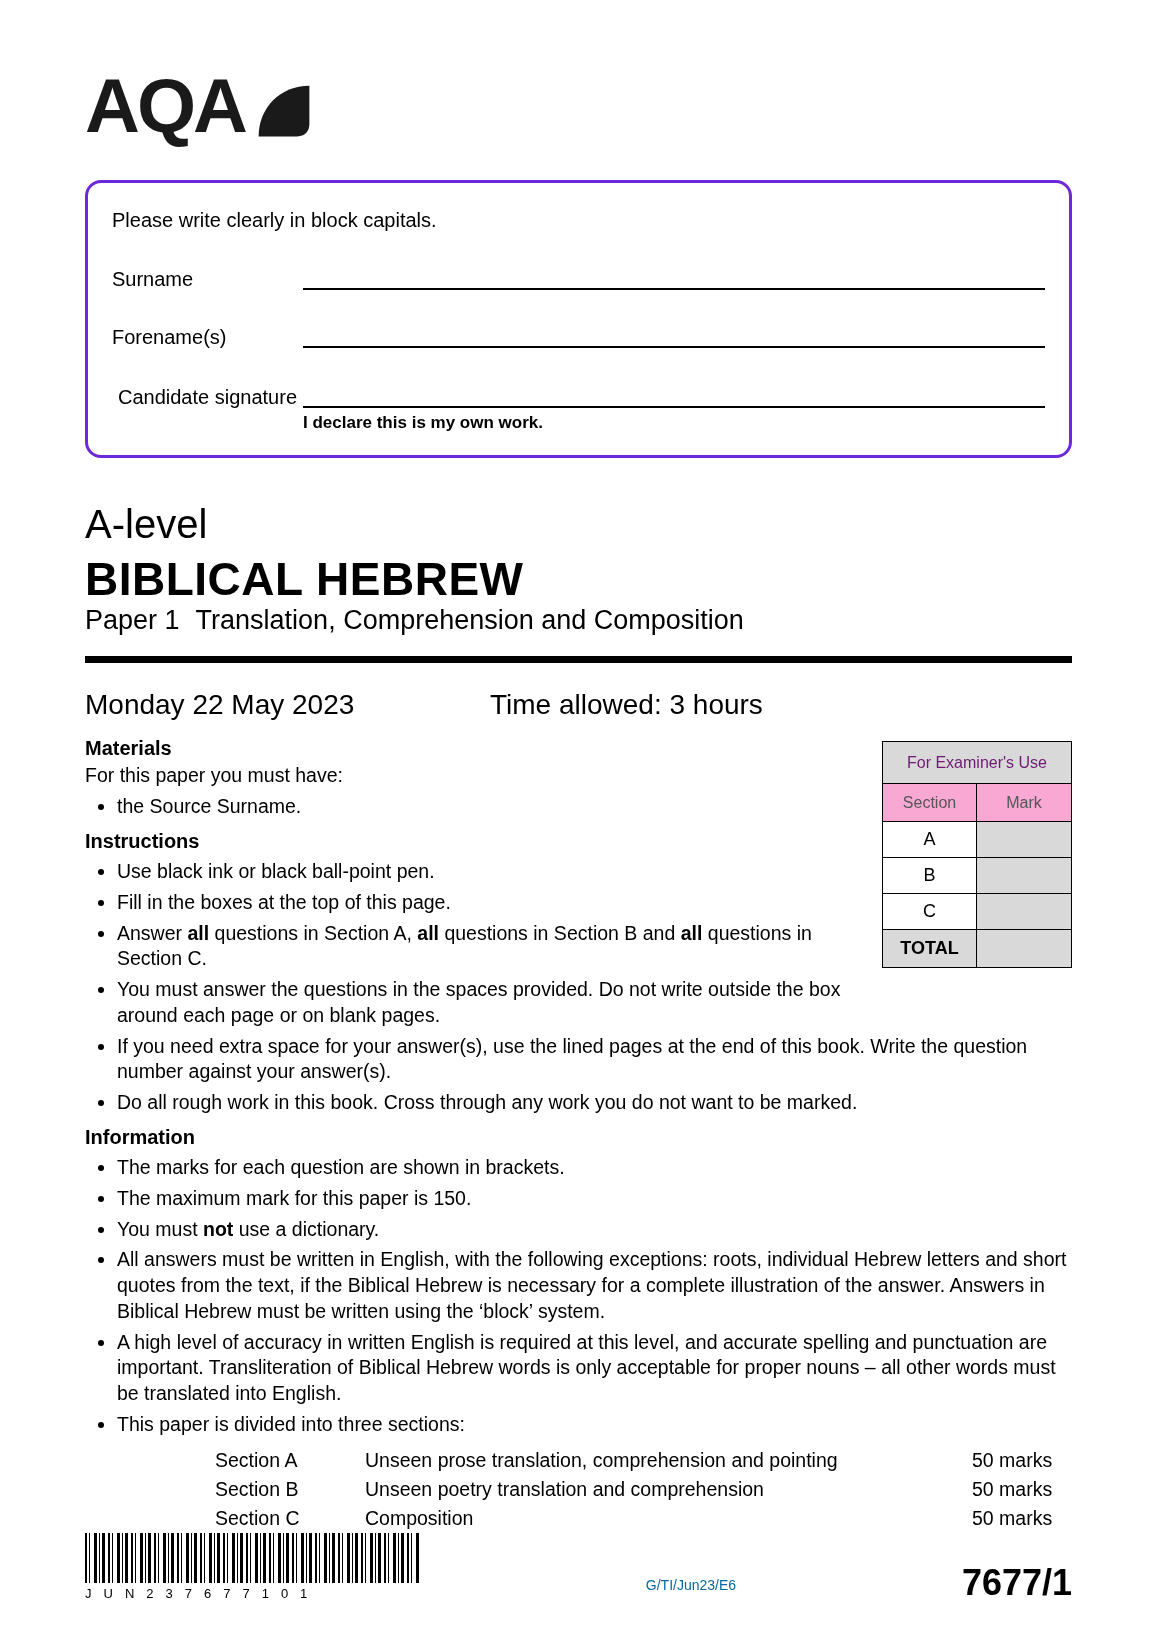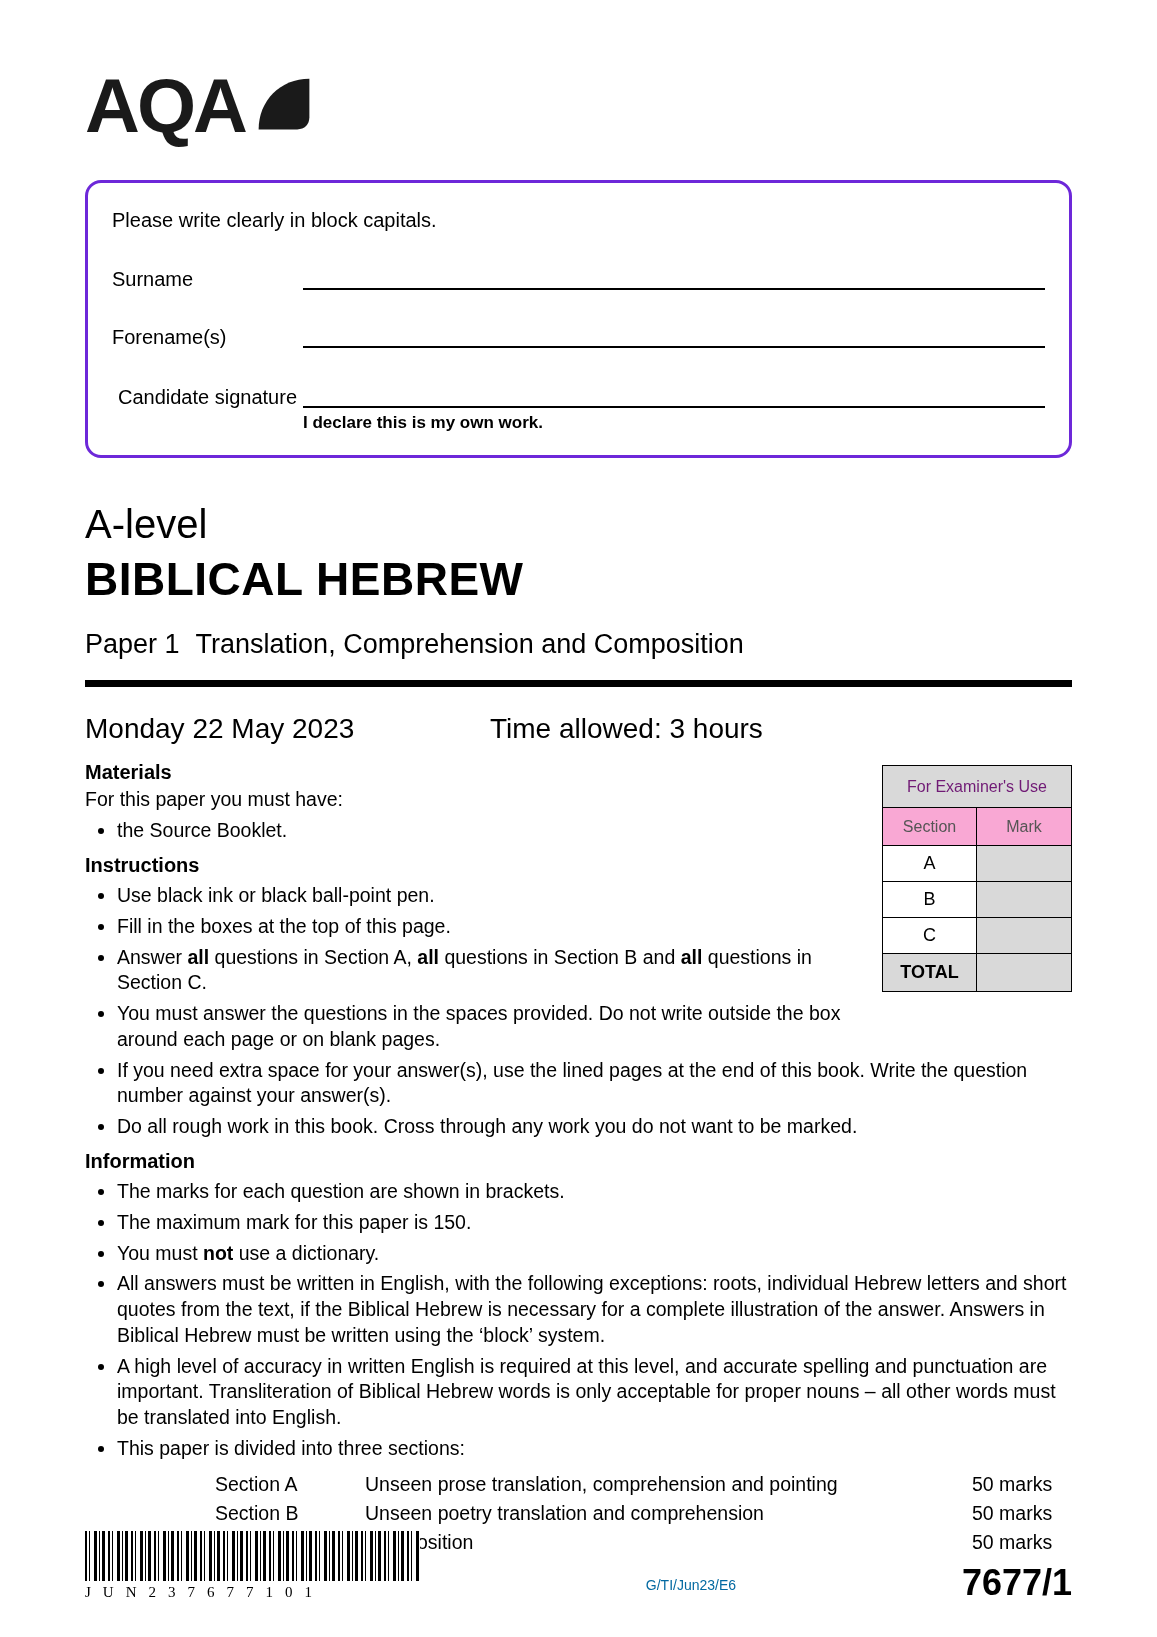--- a/index.html
+++ b/index.html
@@ -2,21 +2,21 @@
 <html><head>
 <meta charset="utf-8">
 <style>
   * { box-sizing: border-box; }
   html,body { margin:0; padding:0; background:#ffffff; }
   body { font-family:"Liberation Sans", sans-serif; color:#000; }
   .page { position:relative; width:1157px; height:1637px; background:#fff; overflow:hidden; }
   .content { padding:0 85px; }
 
   
-  .logo { display:flex; align-items:center; margin-top:72px; }
+  .logo { display:flex; align-items:flex-end; margin-top:72px; }
   .logo-text { font-size:76px; font-weight:800; letter-spacing:-3px; line-height:0.9; color:#1a1a1a; }
   .logo-leaf { width:58px; height:58px; margin-left:10px; margin-top:-4px; }
 
   
   .cand-box { margin-top:40px; border:3px solid #6d28d9; border-radius:16px; padding:26px 24px 22px 24px; }
   .notice { font-size:20px; margin-bottom:28px; }
   .num-row { display:flex; align-items:center; }
   .num-label { font-size:20px; }
   .centre-label { width:172px; }
   .cand-label { margin-left:72px; width:185px; }
@@ -24,21 +24,21 @@
   .cell { width:52px; height:52px; border:2px solid #000; margin-left:-2px; background:#fff; }
   .cell:first-child { margin-left:0; }
   .write-row { display:flex; align-items:flex-end; margin-top:32px; }
   .write-label { width:191px; font-size:20px; line-height:1.1; }
   .write-line { flex:1; border-bottom:2px solid #000; height:26px; }
   .declaration { margin-left:191px; margin-top:5px; font-size:17px; font-weight:700; }
 
   
   .level { margin-top:44px; font-size:40px; line-height:1.1; }
   .subject { margin-top:8px; font-size:46px; font-weight:700; letter-spacing:0.5px; line-height:1.1; }
-  .paper-line { margin-top:24px; font-size:27px; }
+  .paper-line { font-size:27px; }
   .paper-line .gap { display:inline-block; width:16px; }
   .rule { height:7px; background:#000; margin-top:20px; }
 
   
   .session-row { display:flex; margin-top:26px; font-size:28px; align-items:baseline; }
   .s-date { width:405px; }
   .s-ampm { flex:1; }
   .s-time { text-align:right; }
 
   
@@ -66,21 +66,21 @@
 
   
   .footer { position:absolute; left:85px; right:85px; bottom:36px; display:flex; align-items:flex-end; }
   .barcode { width:335px; }
   .barcode-stripes { height:50px; background-image:repeating-linear-gradient(90deg,
       #000 0px, #000 2px, #fff 2px, #fff 4px,
       #000 4px, #000 5px, #fff 5px, #fff 9px,
       #000 9px, #000 12px, #fff 12px, #fff 14px,
       #000 14px, #000 15px, #fff 15px, #fff 17px,
       #000 17px, #000 20px, #fff 20px, #fff 23px); }
-  .barcode-text { font-family:Liberation Serif, serif; font-size:15px; letter-spacing:12px; margin-top:3px; white-space:nowrap; }
+  .barcode-text { font-family:Liberation Sans, sans-serif; font-size:13px; letter-spacing:12px; margin-top:3px; white-space:nowrap; }
   .footer-code { flex:1; text-align:center; font-size:14px; padding-bottom:8px; color:#0369a1; }
   .paper-number { font-size:36px; font-weight:700; line-height:1; }
 </style>
 </head>
 <body>
 
 <div class="page">
   <div class="content">
 
     <div class="logo">
@@ -150,21 +150,21 @@
         <tr>
           <td class="ex-total">TOTAL</td>
           <td class="ex-total"></td>
         </tr>
       </tbody>
         </table>
 
       <div class="h">Materials</div>
       <div class="intro">For this paper you must have:</div>
       <ul class="bullets">
-        <li><span>the Source Booklet.</span></li>
+        <li><span>the Source Surname.</span></li>
       </ul>
 
       <div class="h">Instructions</div>
       <ul class="bullets">
         <li><span>Use black ink or black ball-point pen.</span></li>
         <li><span>Fill in the boxes at the top of this page.</span></li>
         <li><span>Answer </span><b>all</b><span> questions in Section A, </span><b>all</b><span> questions in Section B and </span><b>all</b><span> questions in Section C.</span></li>
         <li><span>You must answer the questions in the spaces provided.  Do not write outside the box around each page or on blank pages.</span></li>
         <li><span>If you need extra space for your answer(s), use the lined pages at the end of this book.  Write the question number against your answer(s).</span></li>
         <li><span>Do all rough work in this book.  Cross through any work you do not want to be marked.</span></li>

